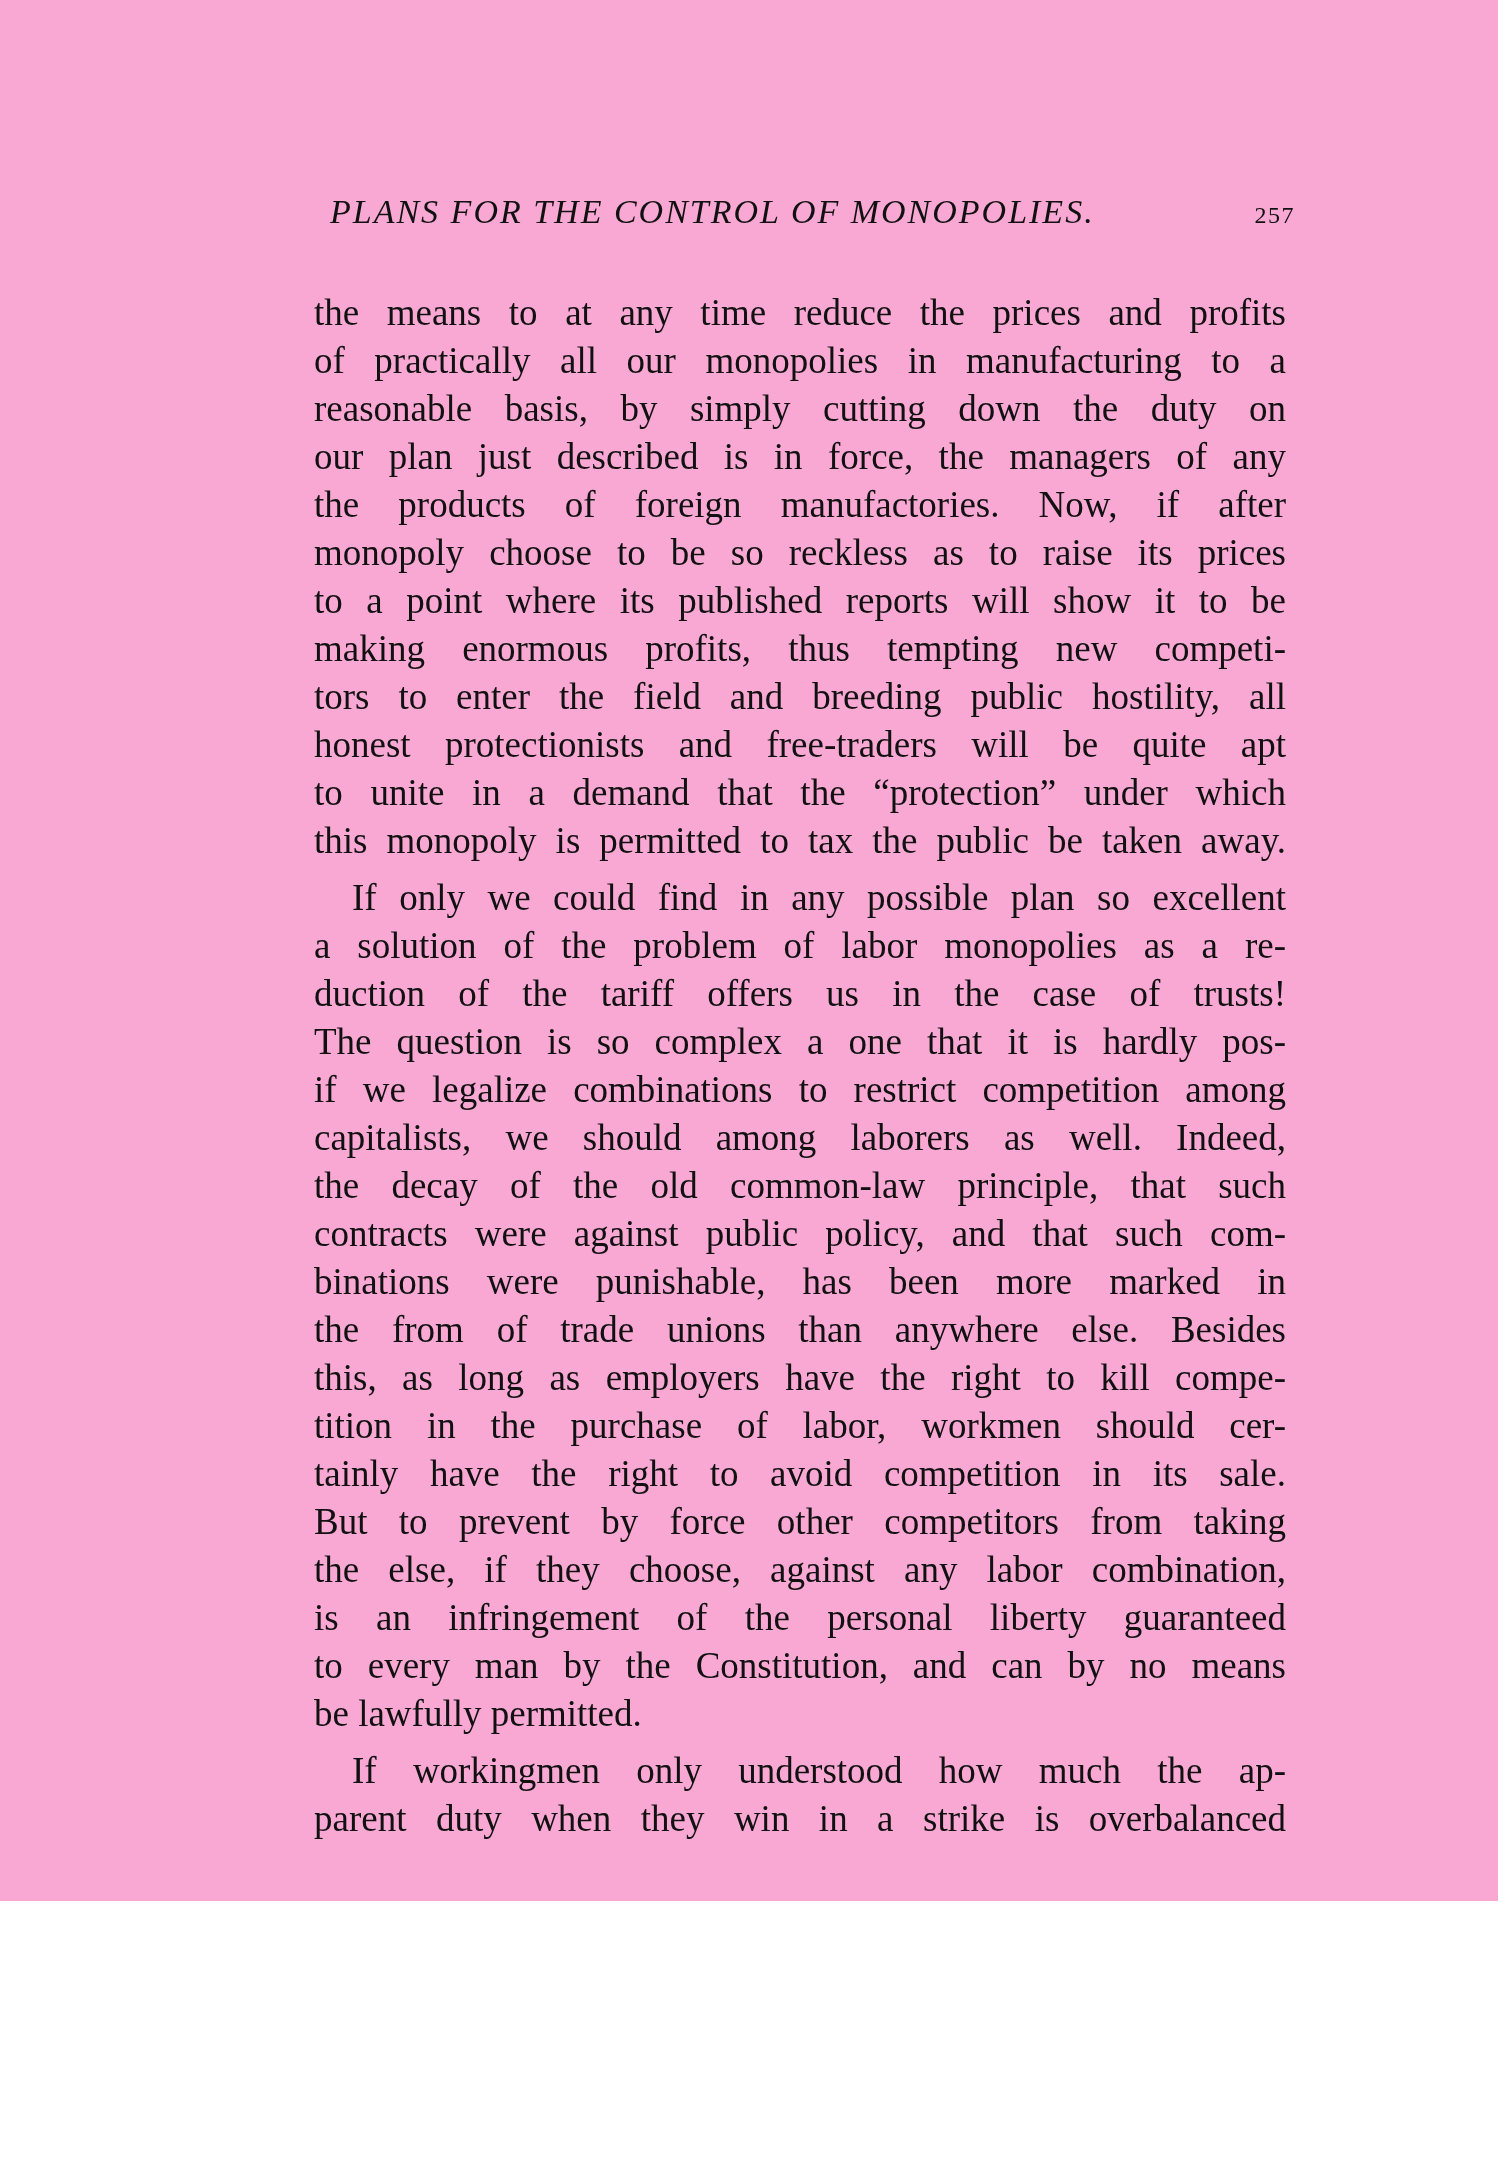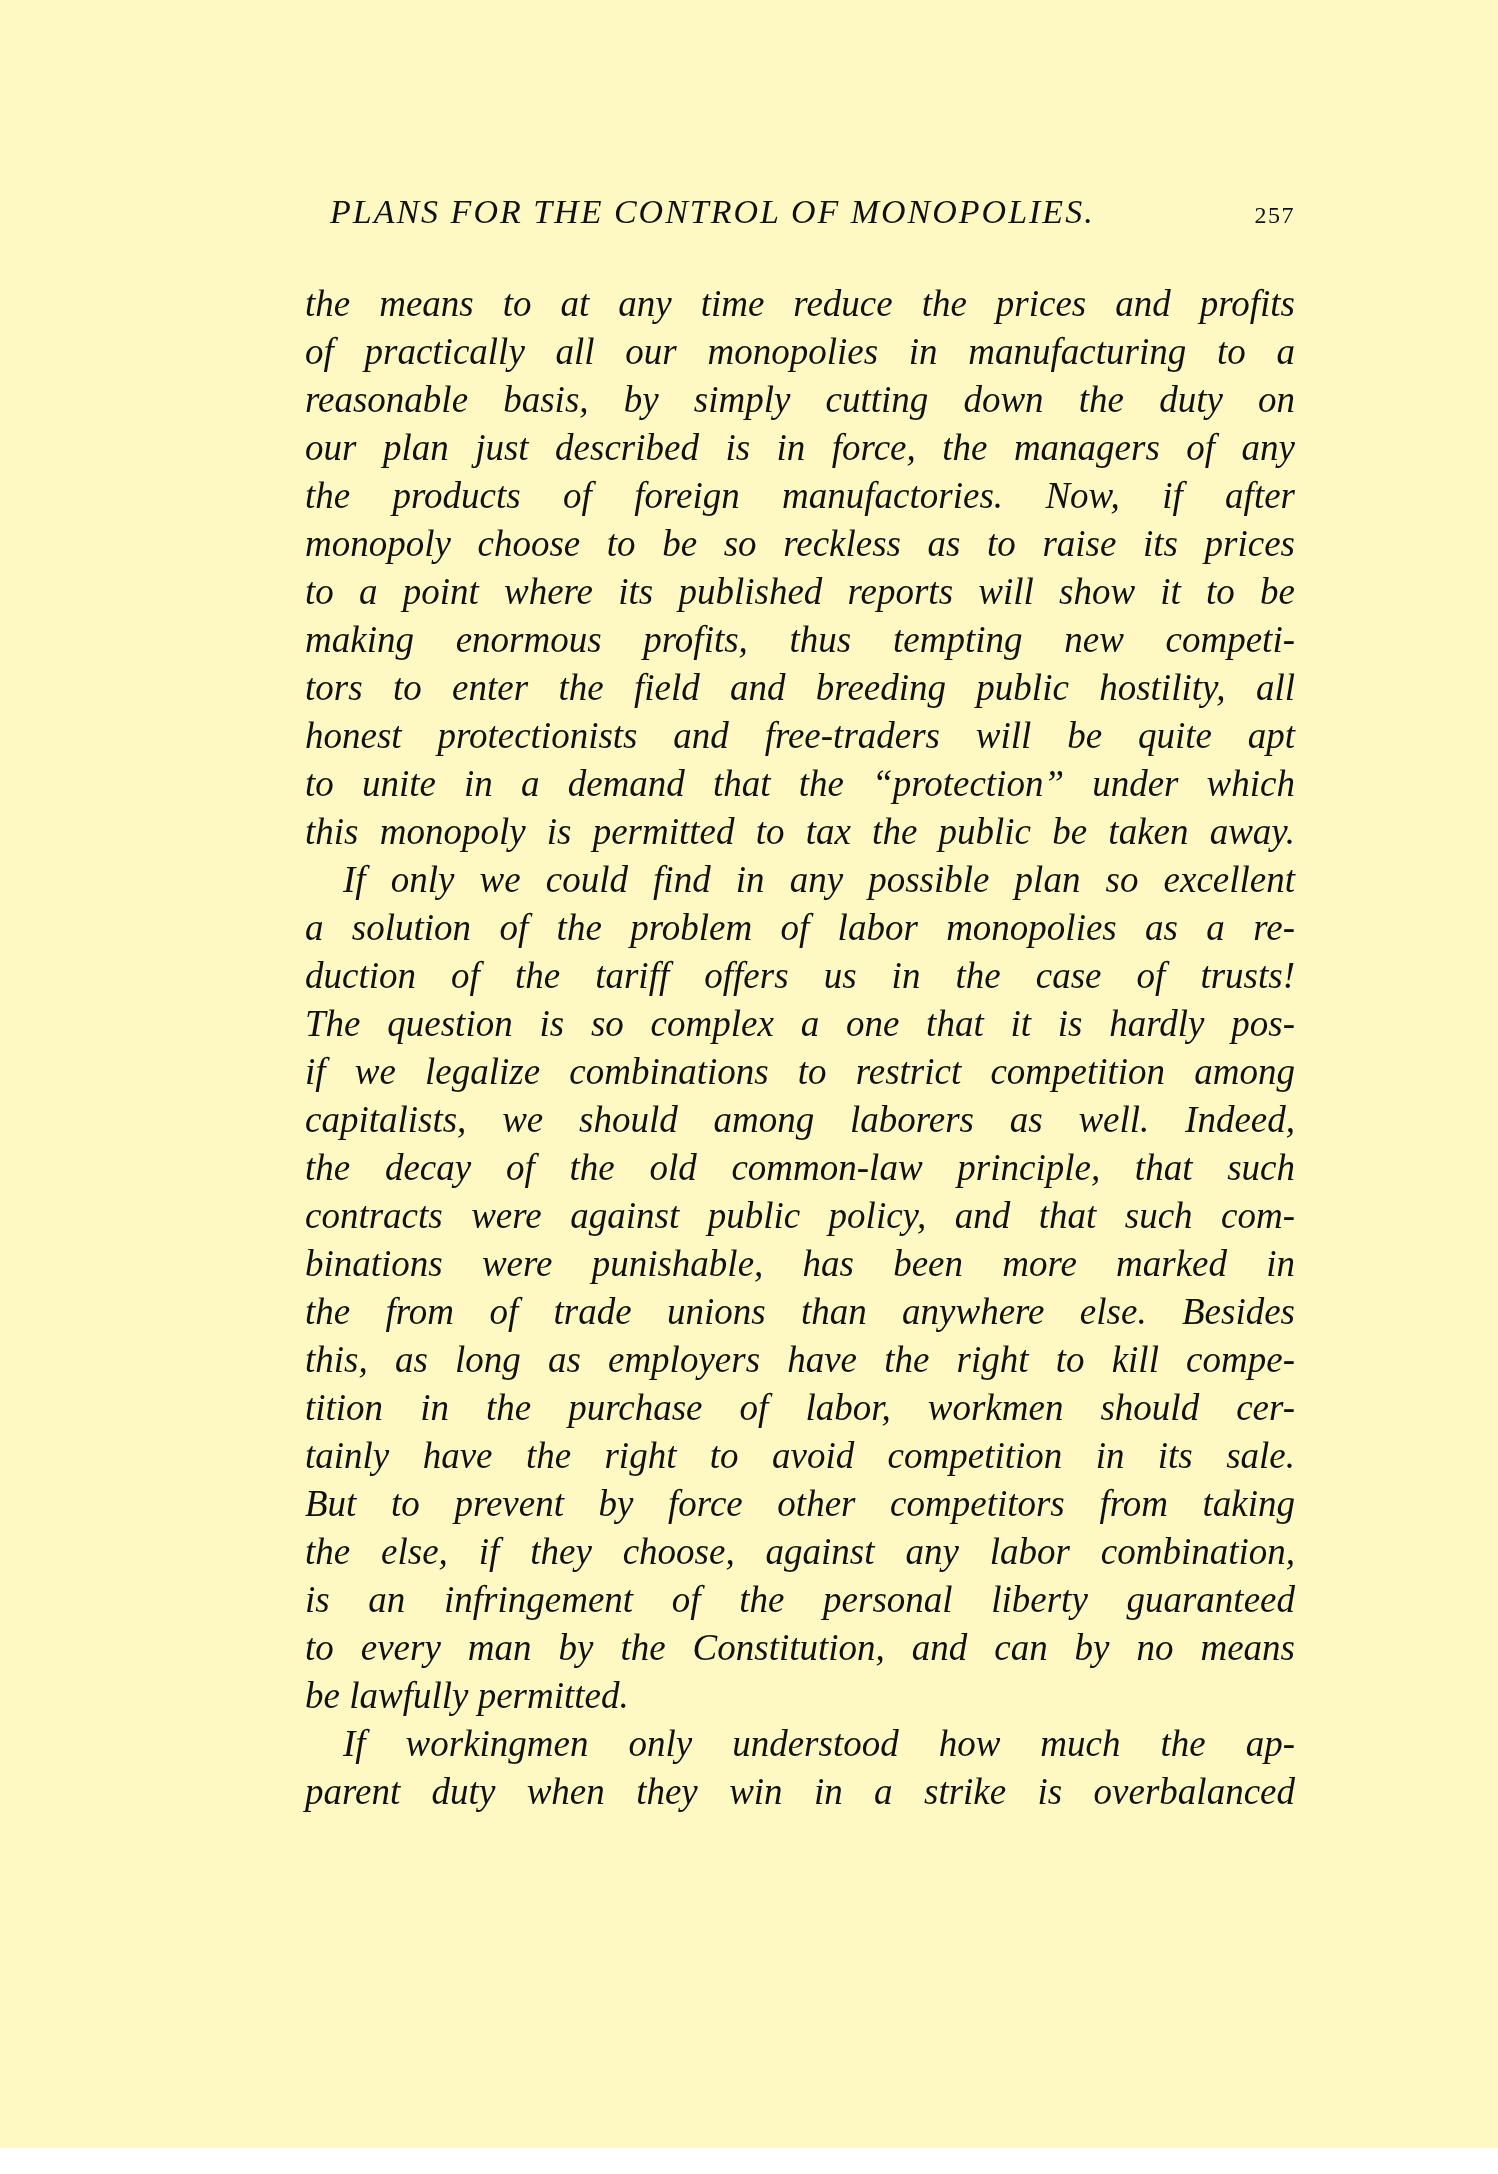--- a/index.html
+++ b/index.html
@@ -1,34 +1,34 @@
 <!DOCTYPE html>
 <html><head>
 <meta charset="utf-8">
 <style>
   html, body { margin: 0; padding: 0; background: #ffffff; }
   body { width: 1498px; height: 2174px; position: relative; overflow: hidden; }
-  .page { position: absolute; left: 0; top: 0; width: 1498px; height: 2148px; background: #fef9c3; color: #111; }
+  .page { position: absolute; left: 0; top: 0; width: 1498px; height: 1901px; background: #f9a8d4; color: #111; }
   .running-head {
     position: absolute; left: 330px; top: 192px; width: 965px;
     font-family: "Liberation Serif", "DejaVu Serif", serif;
     font-size: 34px; line-height: 40px; letter-spacing: 1.5px;
     display: flex; justify-content: space-between; align-items: baseline;
   }
   .running-head .title { font-style: italic; letter-spacing: 2px; }
   .running-head .folio { font-style: normal; font-size: 24px; }
   .body-text {
     position: absolute; left: 305px; top: 280px; width: 990px;
     font-family: "Liberation Serif", "DejaVu Serif", serif;
     font-size: 37px; line-height: 48px;
   }
   .line { display: block; height: 48px; text-align: justify; text-align-last: justify; white-space: nowrap; overflow: visible; }
   .line.last { text-align-last: left; }
   .line.indent { padding-left: 38px; }
-  .paragraph { margin: 0; font-style: italic; }
+  .paragraph { margin: 9px; }
 </style>
 </head>
 <body>
 
 <div class="page">
   <div class="running-head">
     <span class="title">PLANS FOR THE CONTROL OF MONOPOLIES.</span>
     <span class="folio">257</span>
   </div>
 

